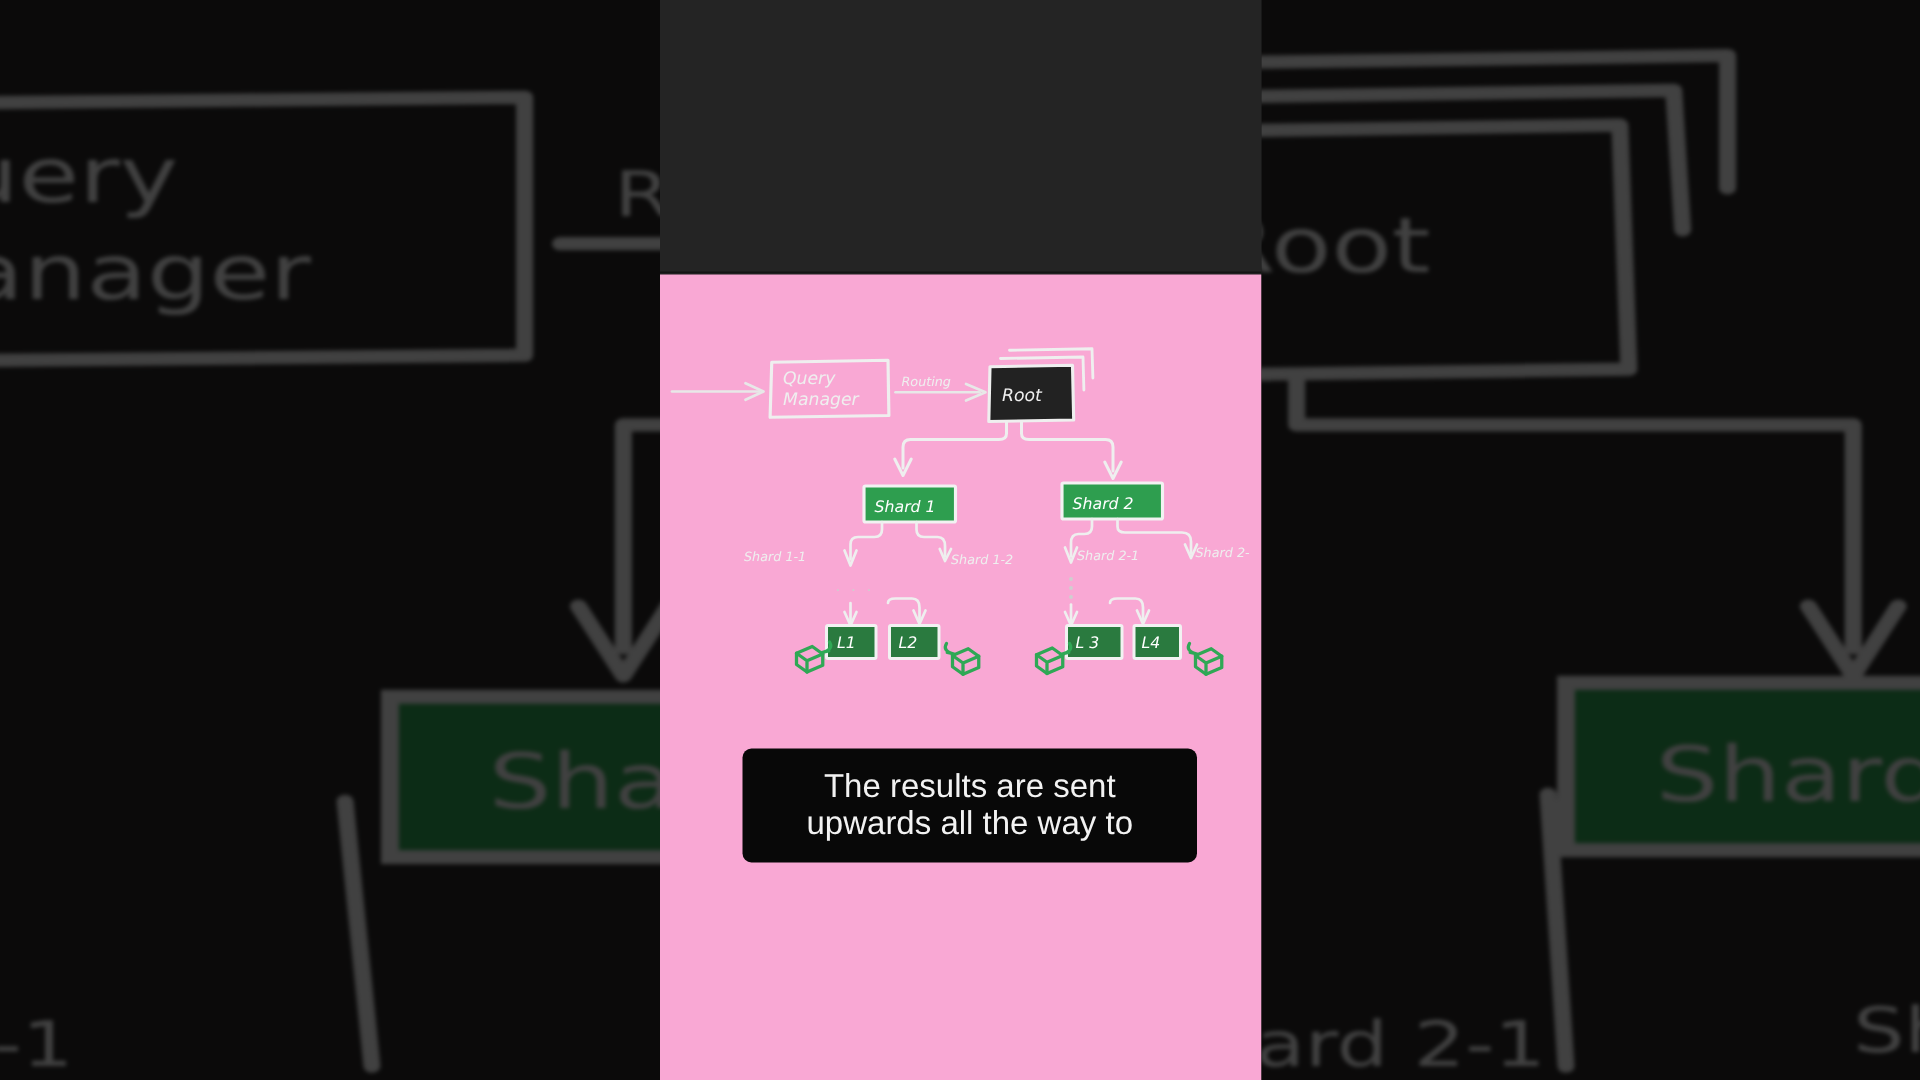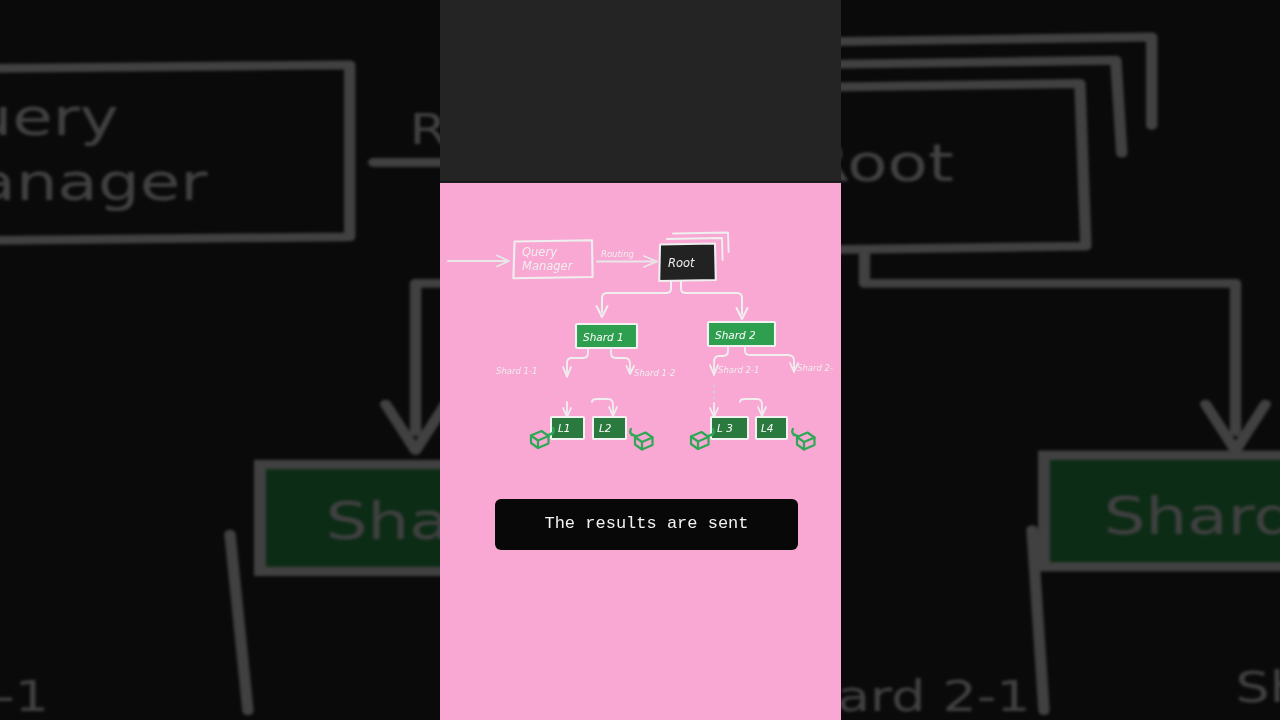--- a/index.html
+++ b/index.html
@@ -55,22 +55,22 @@
   #caption{
     position:absolute;
     left:55px; top:316px;
     width:303px;
     background:#080808;
     border-radius:6px;
     padding:12px 10px 14px 10px;
     text-align:center;
   }
   #caption .cap-line{
-    font-family:Liberation Mono, monospace;
-    font-size:17px;
+    font-family:Liberation Sans, sans-serif;
+    font-size:22px;
     line-height:25px;
     color:#f2f2f2;
     letter-spacing:0px;
     white-space:pre;
   }
 </style>
 </head>
 <body>
 
 <div id="stage">
@@ -249,18 +249,19 @@
               <path d="M357,254 L364,259 L374.5,254.5 M364,259 L364,266.5"></path>
               <path d="M358,253 Q350,251 353,246 M358,253 L353.5,252"></path>
             </g>
           </g>
 
         </svg>
       </div>
 
       <div id="caption">
         <div class="cap-line">The results are sent</div>
+        <div class="cap-line">upwards all the way to</div>
       </div>
 
     </div>
   </div>
 
 </div>
 
 </body></html>

